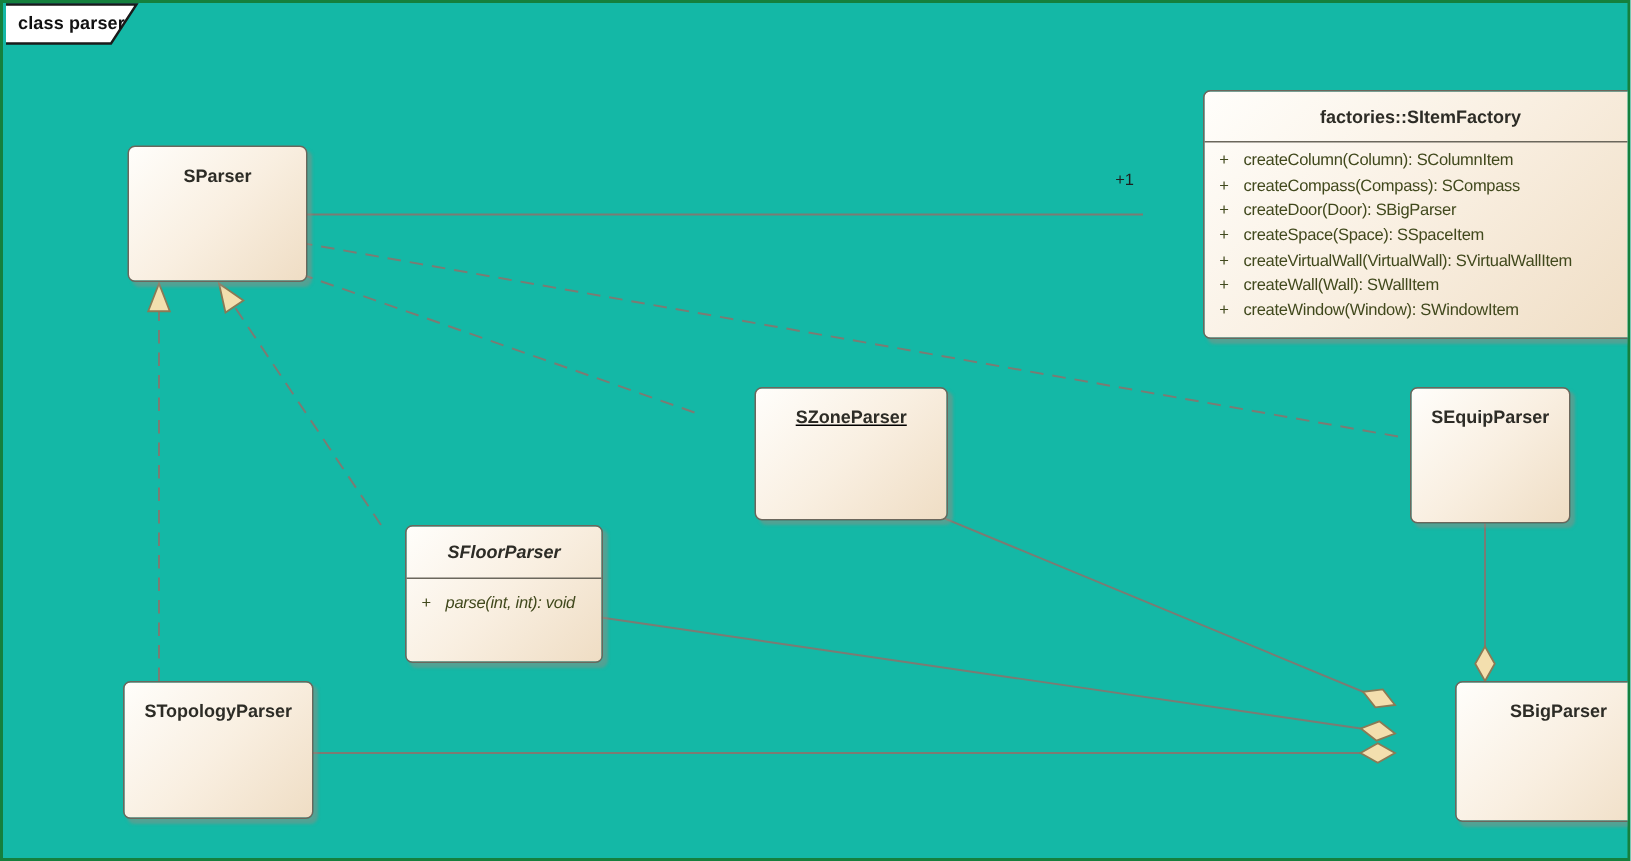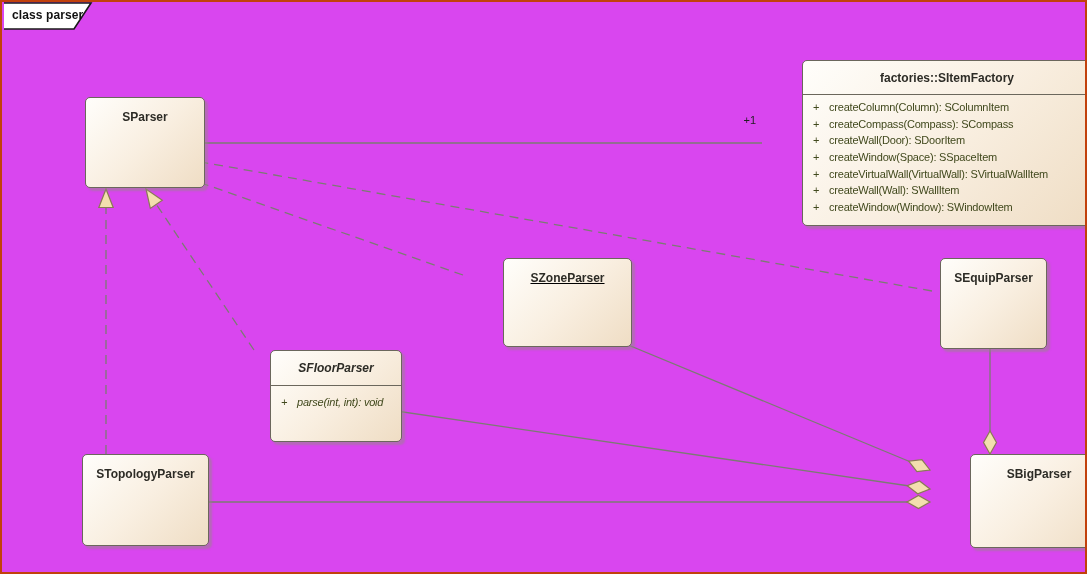--- a/index.html
+++ b/index.html
@@ -1,18 +1,18 @@
 <!DOCTYPE html>
 <html><head>
 <meta charset="utf-8">
 <style>
   html,body { margin:0; padding:0; background:#fff; }
   .canvas {
-    position:relative; width:1087px; height:574px; background:#d946ef;
-    border:2px solid #c2410c; box-sizing:border-box;
+    position:relative; width:1087px; height:574px; background:#14b8a6;
+    border:2px solid #15803d; box-sizing:border-box;
     font-family:"Liberation Sans", sans-serif; overflow:hidden;
   }
   svg.layer { position:absolute; left:0; top:0; width:1087px; height:574px; }
   .frame-label {
     position:absolute; left:10px; top:6px; font-size:12px; font-weight:bold;
     color:#111; letter-spacing:0.1px;
   }
   .uml-box {
     position:absolute; box-sizing:border-box;
     border:1px solid #6b675c; border-radius:5px;
@@ -81,25 +81,25 @@
       <div class="method-row">
         <span class="method-vis">+</span>
         <span class="method-sig">createColumn(Column): SColumnItem</span>
       </div>
       <div class="method-row">
         <span class="method-vis">+</span>
         <span class="method-sig">createCompass(Compass): SCompass</span>
       </div>
       <div class="method-row">
         <span class="method-vis">+</span>
-        <span class="method-sig">createWall(Door): SDoorItem</span>
+        <span class="method-sig">createDoor(Door): SBigParser</span>
       </div>
       <div class="method-row">
         <span class="method-vis">+</span>
-        <span class="method-sig">createWindow(Space): SSpaceItem</span>
+        <span class="method-sig">createSpace(Space): SSpaceItem</span>
       </div>
       <div class="method-row">
         <span class="method-vis">+</span>
         <span class="method-sig">createVirtualWall(VirtualWall): SVirtualWallItem</span>
       </div>
       <div class="method-row">
         <span class="method-vis">+</span>
         <span class="method-sig">createWall(Wall): SWallItem</span>
       </div>
       <div class="method-row">

